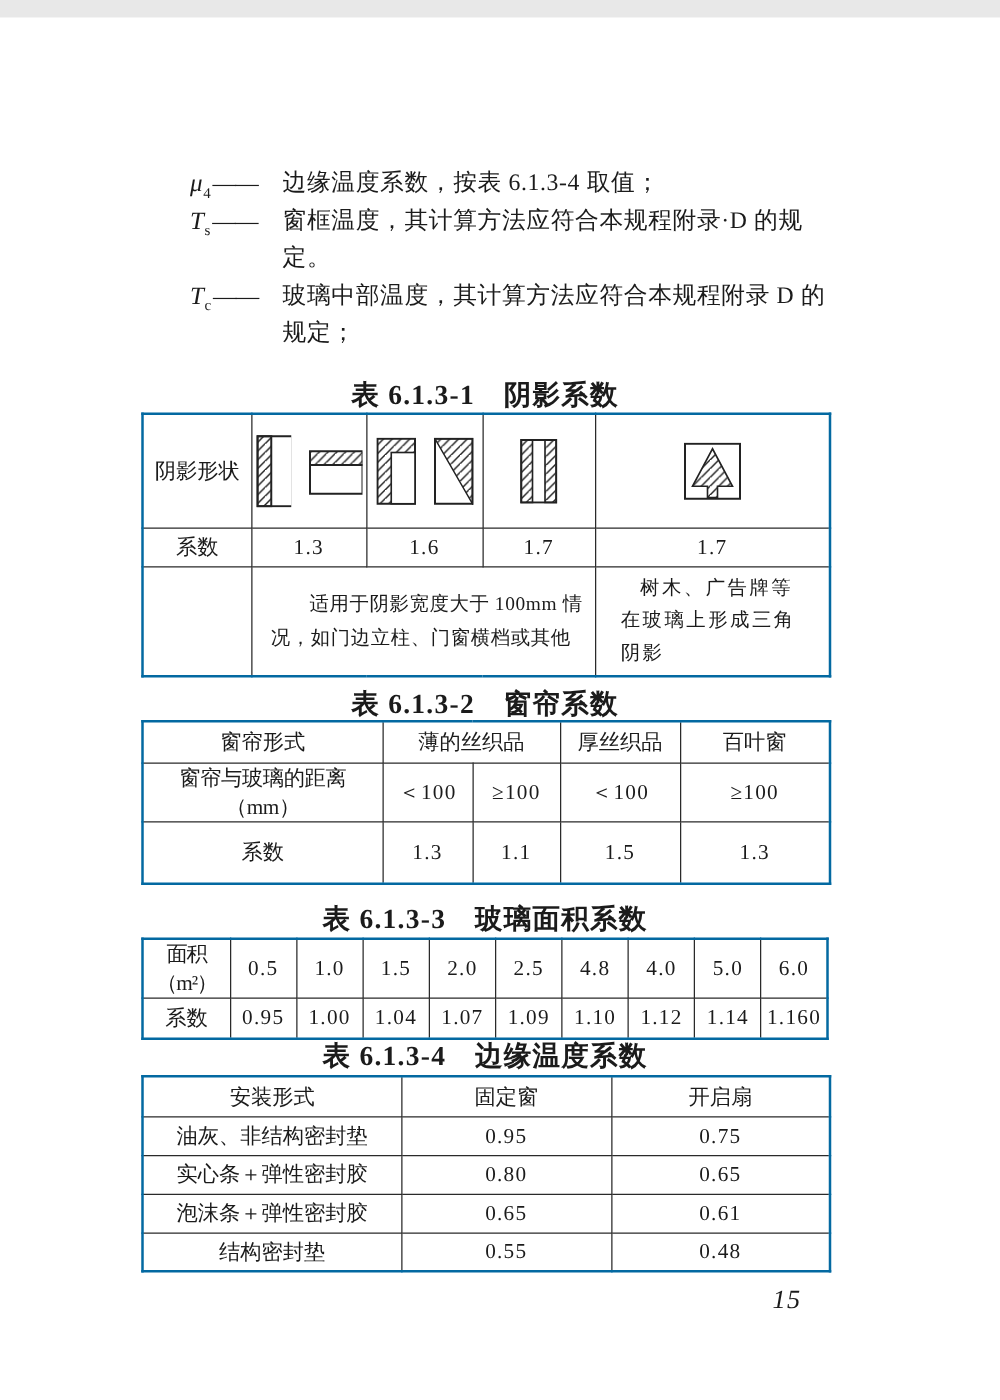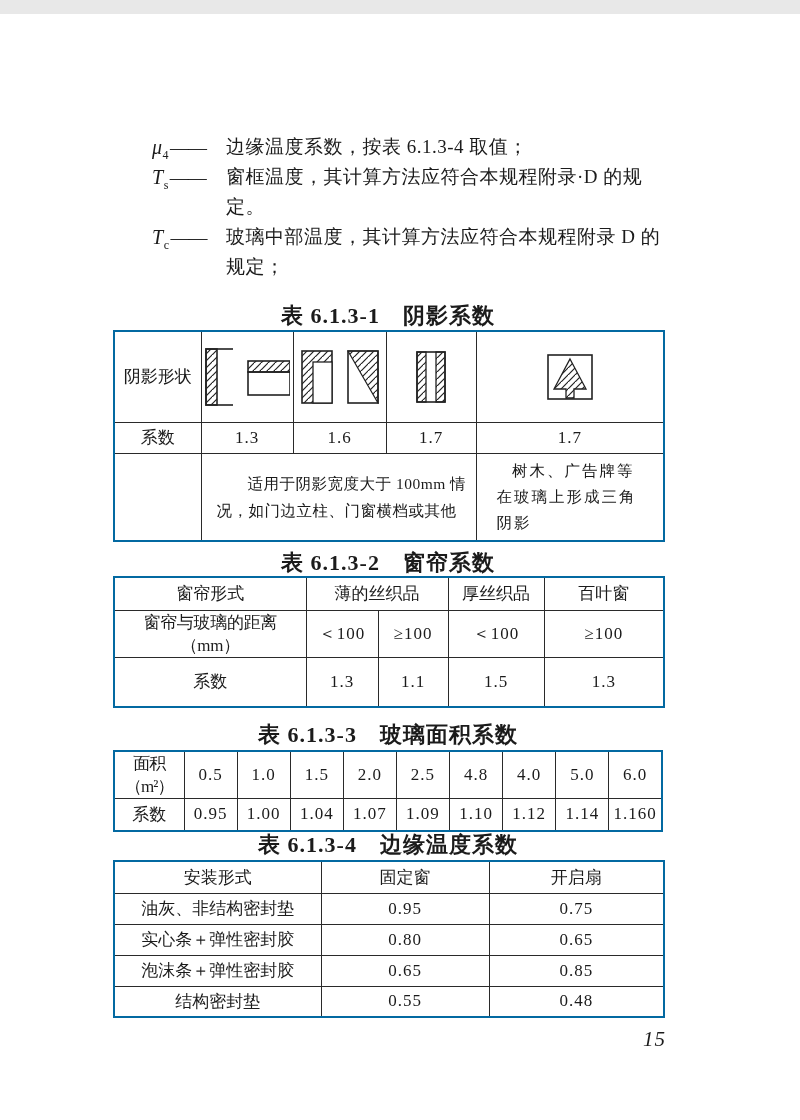--- a/index.html
+++ b/index.html
@@ -21,21 +21,21 @@
   table.t td{border:1px solid #2a2a2a;text-align:center;vertical-align:middle;
              padding:0 3px;font-size:17px;overflow:hidden;}
   .num{font-size:16px;letter-spacing:1px;}
   .shapes{display:flex;align-items:center;justify-content:center;gap:14px;}
   .note{font-size:15.5px;line-height:27px;text-align:left;text-indent:2em;
         padding:6px 6px 6px 12px;letter-spacing:0.5px;}
   .note2{font-size:15.5px;line-height:26px;text-align:left;text-indent:1em;
          padding:4px 17px;letter-spacing:2px;}
   .tight{font-size:15.5px;letter-spacing:-0.3px;font-family:Liberation Serif, serif;}
   .areacell{font-size:14px;letter-spacing:-1px;}
-  .page-num{position:absolute;left:618px;top:1013px;width:48px;text-align:right;
+  .page-num{position:absolute;left:618px;top:1013px;width:48px;text-align:left;
             font-style:italic;font-size:21px;letter-spacing:1px;}
   svg.shape{display:block;}
 </style>
 </head>
 <body>
 
 <svg width="0" height="0" style="position:absolute" aria-hidden="true">
   <defs>
     <pattern id="hatch" width="7" height="7" patternUnits="userSpaceOnUse">
       <path d="M-1 8 L8 -1" stroke="#222" stroke-width="1.2"></path>
@@ -219,21 +219,21 @@
       <td class="num">0.75</td>
     </tr>
     <tr style="height:31px">
       <td>实心条＋弹性密封胶</td>
       <td class="num">0.80</td>
       <td class="num">0.65</td>
     </tr>
     <tr style="height:31px">
       <td>泡沫条＋弹性密封胶</td>
       <td class="num">0.65</td>
-      <td class="num">0.85</td>
+      <td class="num">0.61</td>
     </tr>
     <tr style="height:31px">
       <td>结构密封垫</td>
       <td class="num">0.55</td>
       <td class="num">0.48</td>
     </tr>
   </tbody>
     </table>
 
   <div class="page-num">15</div>

